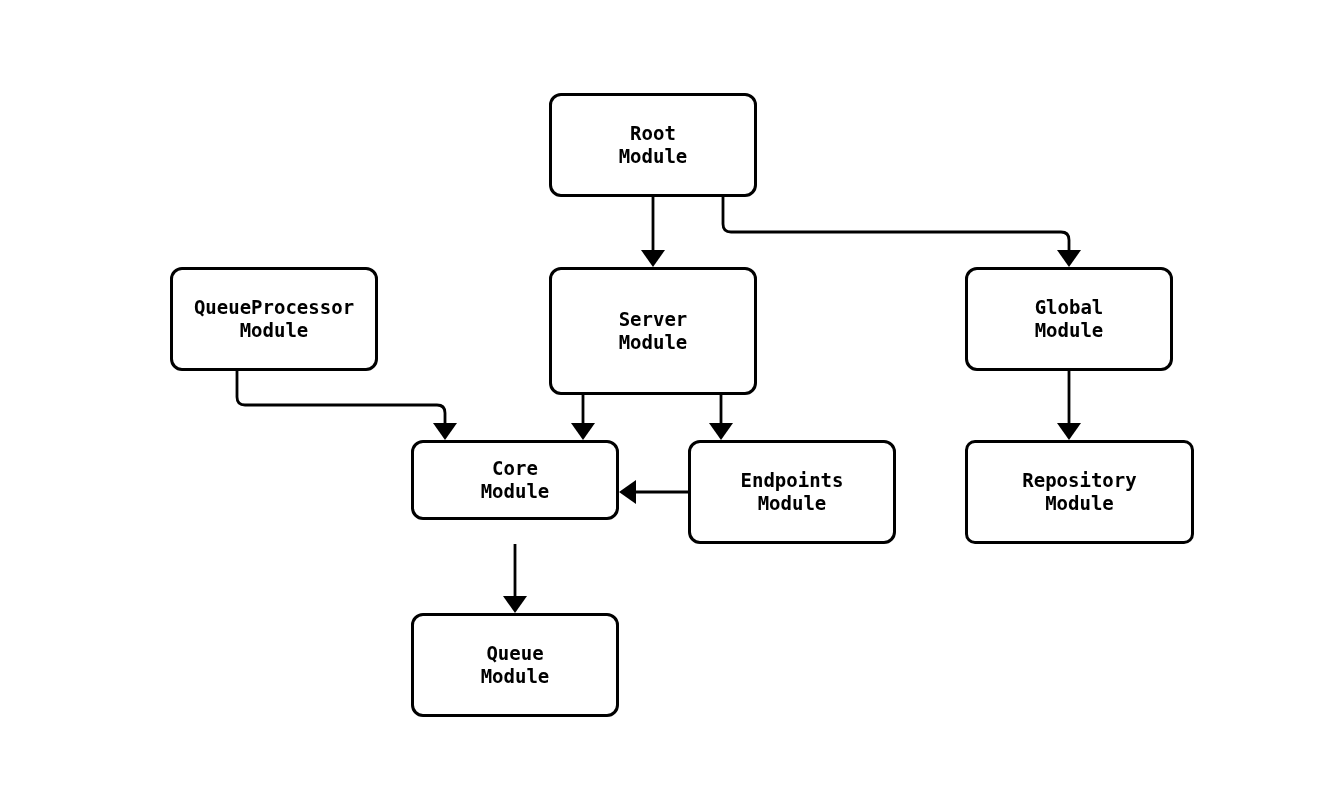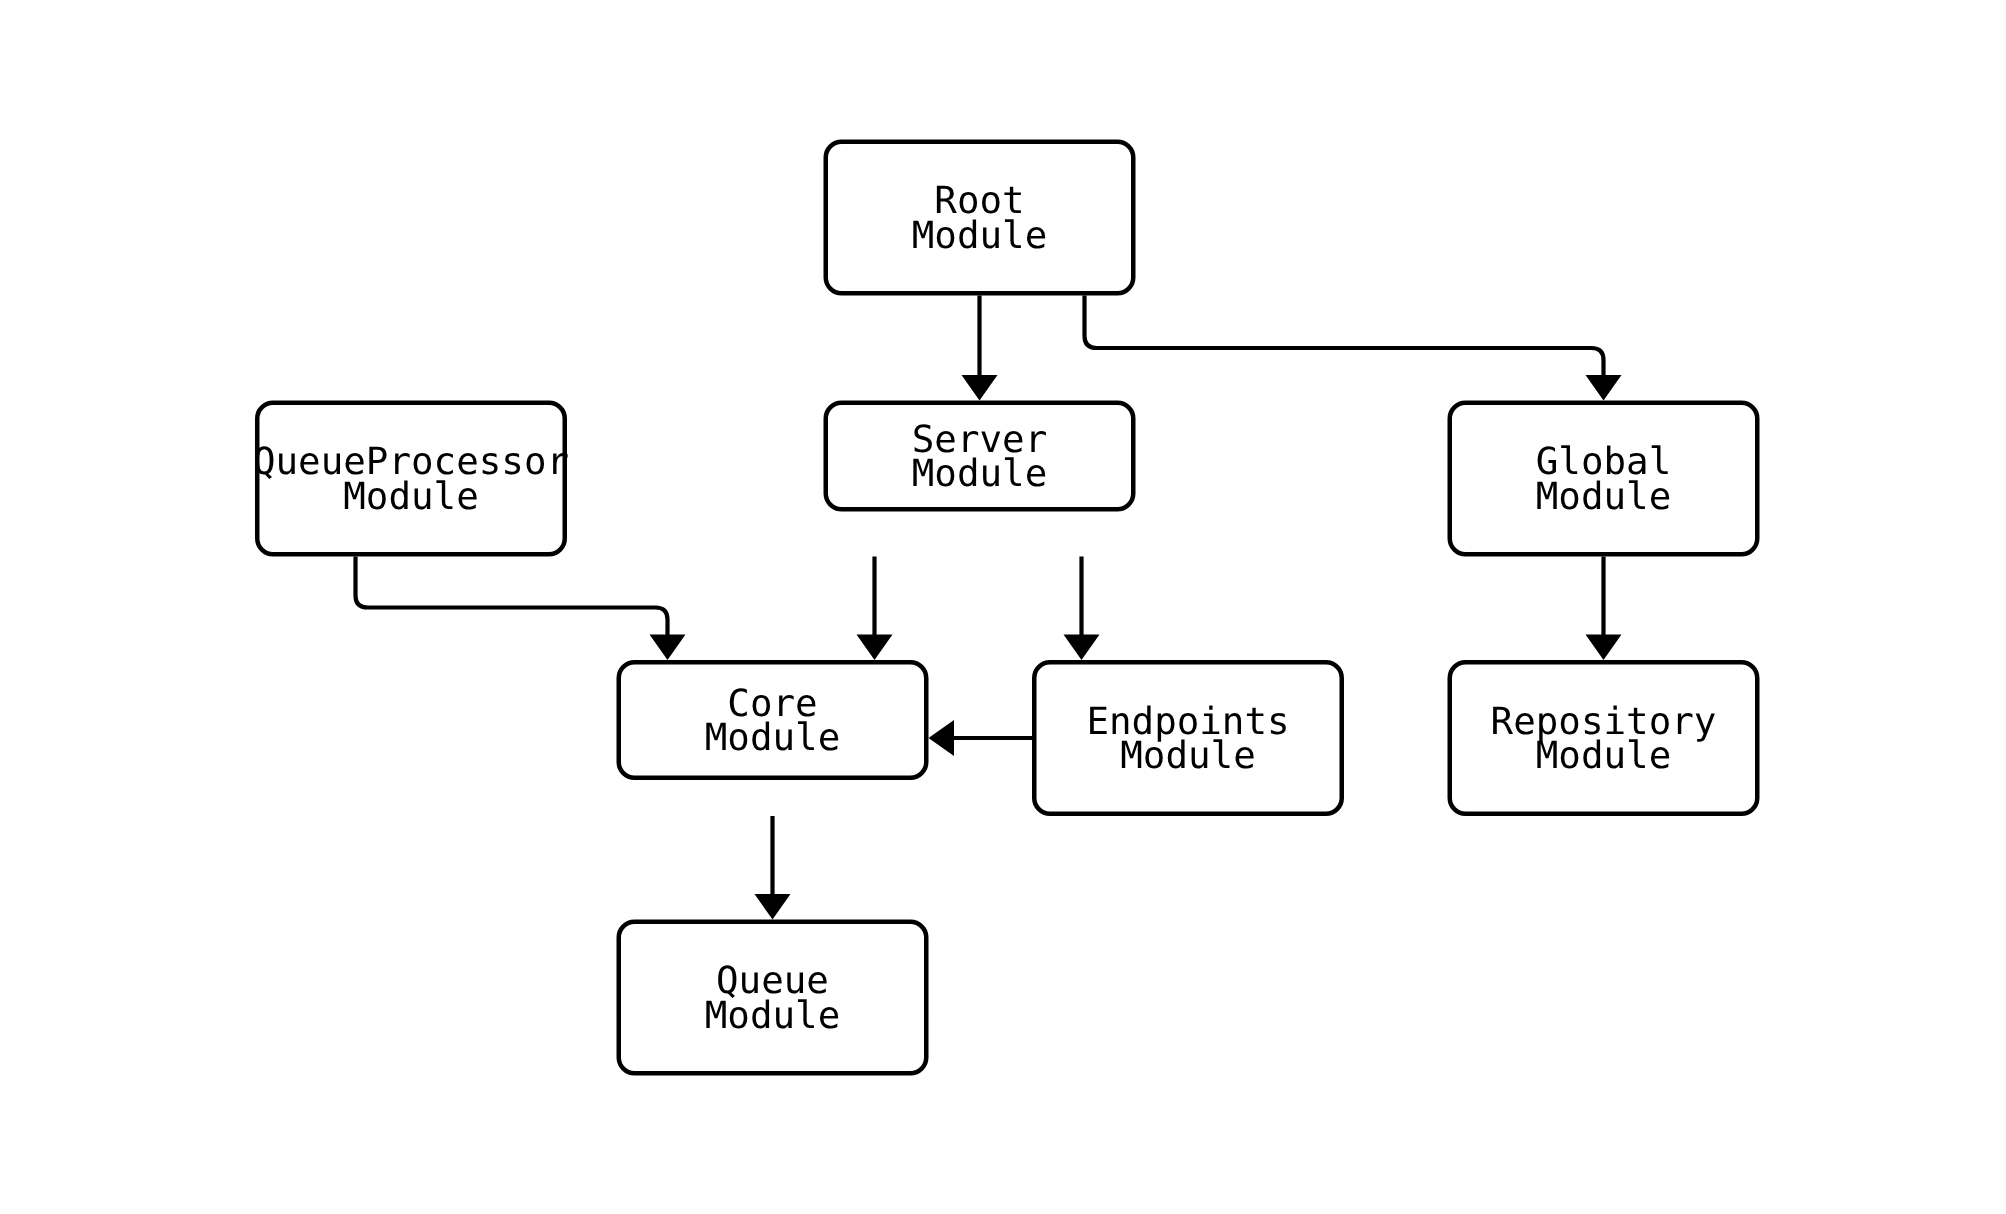--- a/index.html
+++ b/index.html
@@ -26,22 +26,22 @@
     position: absolute;
     box-sizing: border-box;
     background: #ffffff;
     border: 3px solid #000000;
     border-radius: 12px;
     display: flex;
     align-items: center;
     justify-content: center;
   }
   .node-label {
-    font-weight: normal;
-    font-size: 25px;
+    font-weight: bold;
+    font-size: 19px;
     line-height: 23px;
     color: #000000;
     text-align: center;
     white-space: pre-line;
   }
   .edge-path {
     fill: none;
     stroke: #000000;
     stroke-width: 2.8;
   }
@@ -74,37 +74,37 @@
     </svg>
   <div>
       <div class="node" style="left: 549px; top: 93px; width: 208px; height: 104px;">
         <span class="node-label">Root
 Module</span>
       </div>
       <div class="node" style="left: 133px; top: 267px; width: 208px; height: 104px; margin-left: 37px;">
         <span class="node-label">QueueProcessor
 Module</span>
       </div>
-      <div class="node" style="left: 549px; top: 267px; width: 208px; height: 74px;">
+      <div class="node" style="left: 549px; top: 267px; width: 208px; height: 128px;">
         <span class="node-label">Server
 Module</span>
       </div>
       <div class="node" style="left: 965px; top: 267px; width: 208px; height: 104px;">
         <span class="node-label">Global
 Module</span>
       </div>
       <div class="node" style="left: 411px; top: 440px; width: 208px; height: 80px;">
         <span class="node-label">Core
 Module</span>
       </div>
       <div class="node" style="left: 688px; top: 440px; width: 208px; height: 104px;">
         <span class="node-label">Endpoints
 Module</span>
       </div>
-      <div class="node" style="left: 965px; top: 440px; width: 208px; height: 104px;">
+      <div class="node" style="left: 965px; top: 440px; width: 229px; height: 104px; border-radius: 10px;">
         <span class="node-label">Repository
 Module</span>
       </div>
       <div class="node" style="left: 411px; top: 613px; width: 208px; height: 104px; align-items: center;">
         <span class="node-label">Queue
 Module</span>
       </div>
     </div>
 </div>
 

